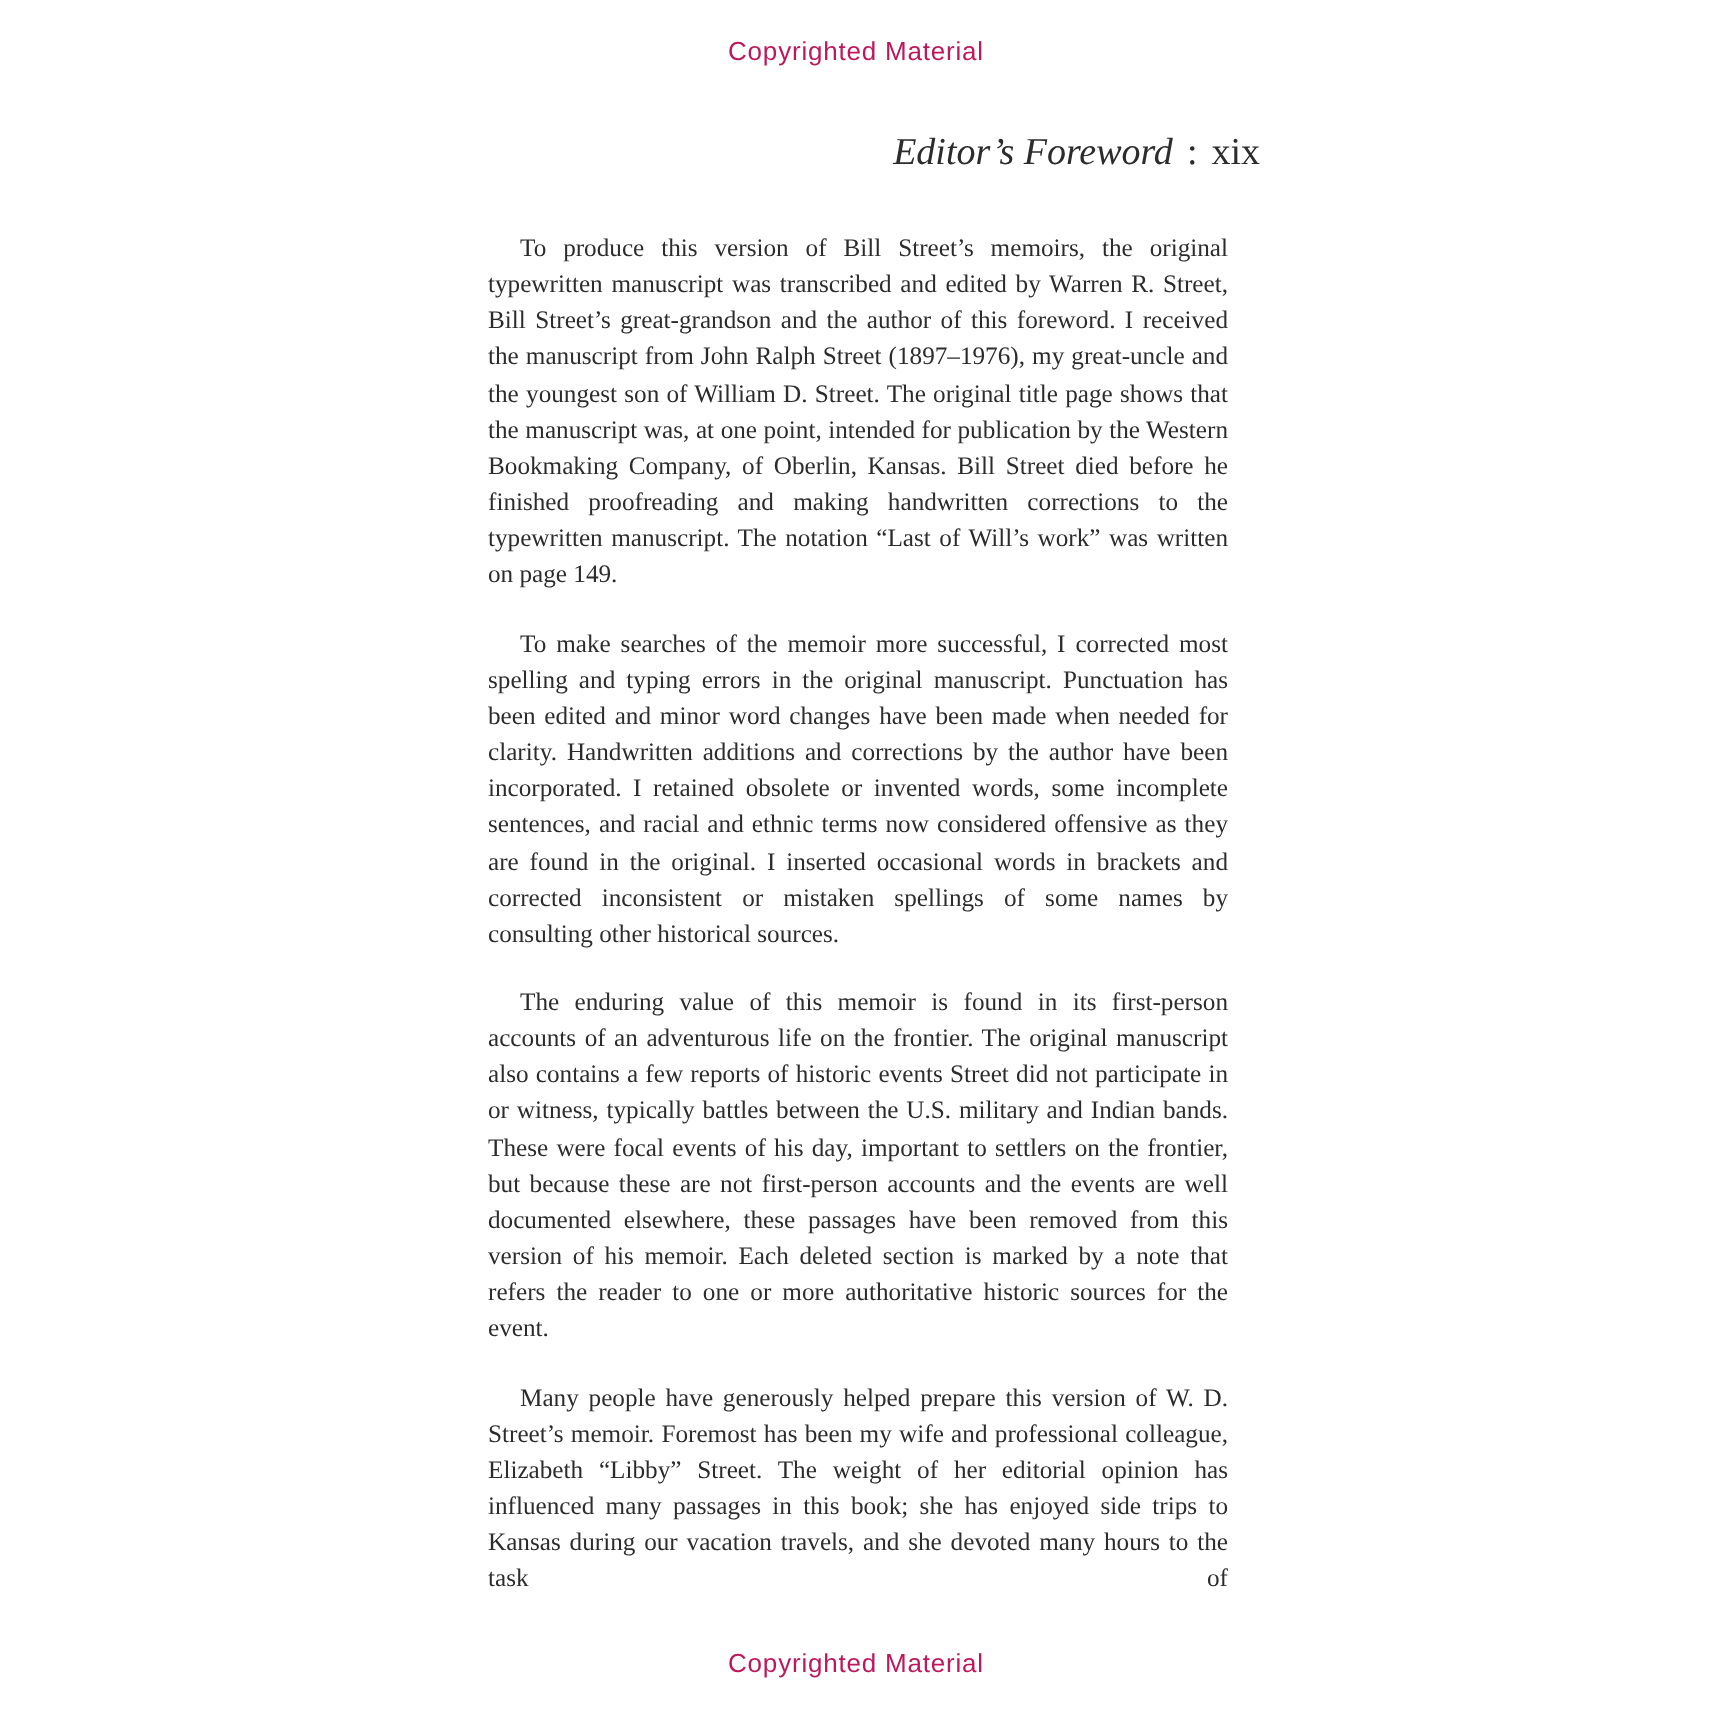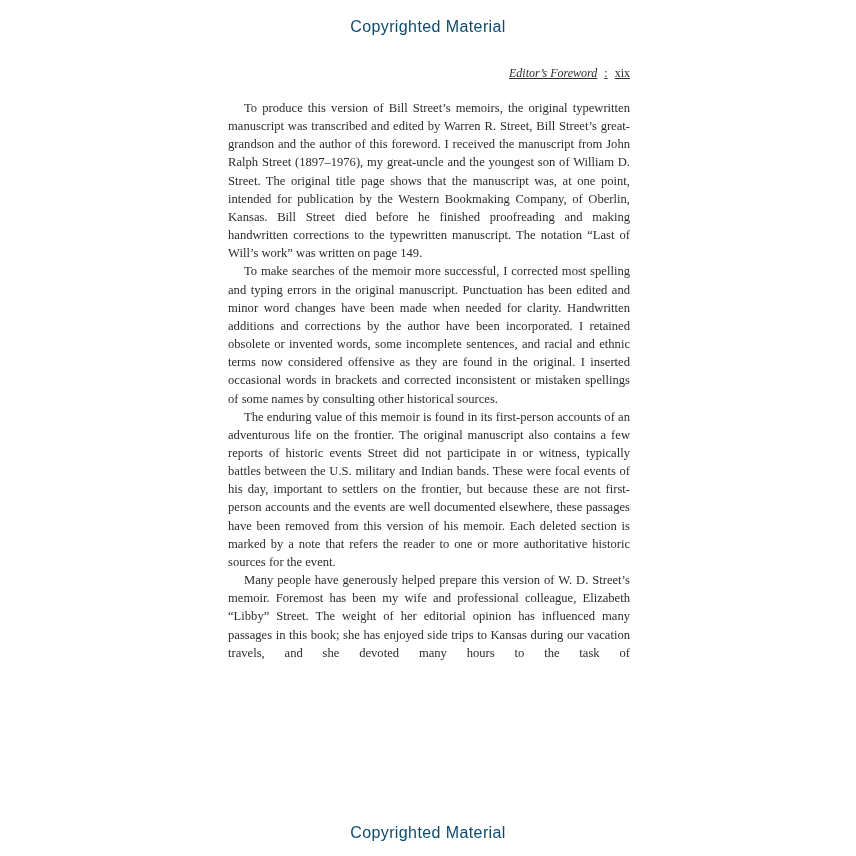--- a/index.html
+++ b/index.html
@@ -7,45 +7,44 @@
     width: 856px; height: 856px;
     background: #ffffff;
     position: relative;
     overflow: hidden;
     font-family: "Liberation Serif", "DejaVu Serif", serif;
   }
   .watermark {
     position: absolute; left: 0; width: 856px;
     text-align: center;
     font-family: "Liberation Sans", "DejaVu Sans", sans-serif;
-    font-size: 16px;
-    color: #0c4a6e;
+    font-size: 13px;
+    color: #be185d;
     letter-spacing: 0.4px;
   }
   .watermark.top { top: 18px; }
   .watermark.bottom { top: 824px; }
   .running-header {
     position: absolute;
     top: 66px; left: 228px; width: 402px;
     text-align: right;
-    font-size: 12px;
+    font-size: 19px;
     color: #2c2c2c;
-    text-decoration: underline;
   }
   .running-header .title { font-style: italic; }
   .running-header .sep { margin: 0 7px; }
   .body-text {
     position: absolute;
     top: 99px; left: 228px; width: 402px;
     font-size: 12.6px;
     line-height: 18.15px;
     color: #2c2c2c;
     text-align: justify;
   }
-  .body-text p { margin: 0; text-indent: 16px; }
+  .body-text p { margin: 16px; text-indent: 16px; }
   
   .body-text p:last-child { text-align-last: justify; }
 </style>
 </head>
 <body>
 
 <div class="watermark top">Copyrighted Material</div>
 
 <div class="running-header">
   <span class="title">Editor’s Foreword</span><span class="sep">:</span><span>xix</span>

